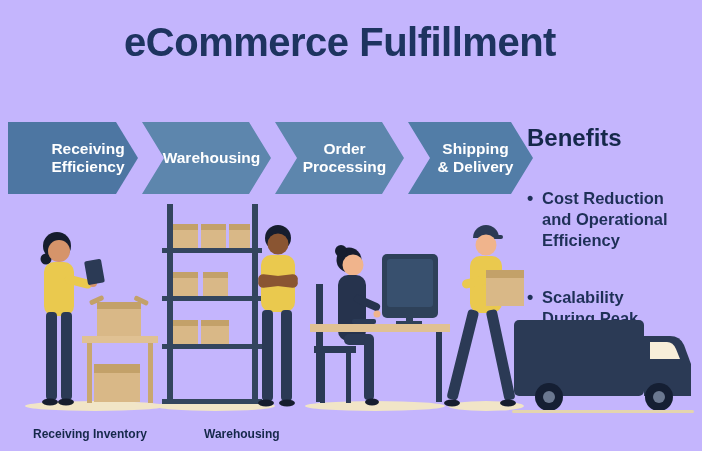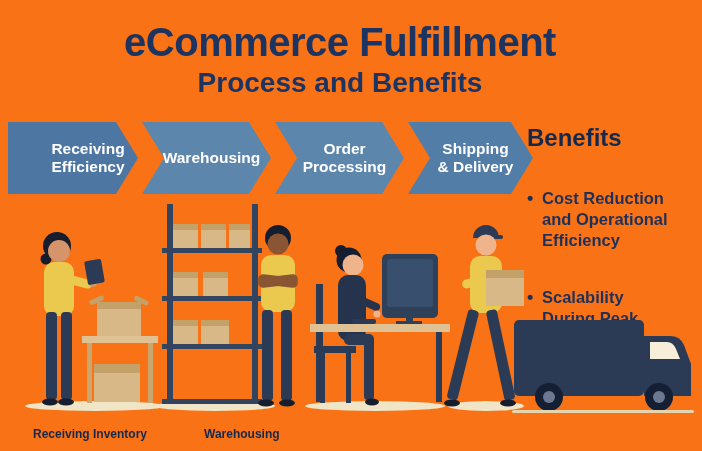--- a/index.html
+++ b/index.html
@@ -1,18 +1,18 @@
 <!DOCTYPE html>
 <html><head>
 <meta charset="utf-8">
 <style>
   html,body{margin:0;padding:0;background:#e9e4d8;}
   .canvas{
     position:relative;width:702px;height:451px;overflow:hidden;
-    background:#f97316;
+    background:#c4b5fd;
     font-family:"Liberation Sans",sans-serif;color:#1f355e;
   }
   
   .title-block{position:absolute;top:20px;left:0;width:680px;text-align:center;}
   .title-line1{font-size:40px;font-weight:800;letter-spacing:-0.5px;margin:0;color:#1e3460;}
   .title-line2{font-size:28px;font-weight:700;margin:2px 0 0;color:#1e3460;}
   
   .process{position:absolute;left:8px;top:122px;display:flex;gap:4px;}
   .arrow{
     height:72px;color:#ffffff;display:flex;flex-direction:column;
@@ -45,21 +45,20 @@
   .caption-receiving{left:33px;}
   .caption-warehousing{left:204px;}
 </style>
 </head>
 <body>
 
 <div class="canvas">
 
   <header class="title-block">
     <h1 class="title-line1">eCommerce Fulfillment</h1>
-    <h2 class="title-line2">Process and Benefits</h2>
   </header>
 
   <div class="process">
     <div class="arrow arrow-first">
       <span>Receiving</span>
       <span>Efficiency</span>
     </div>
     <div class="arrow arrow-mid">
       <span>Warehousing</span>
       <span></span>

